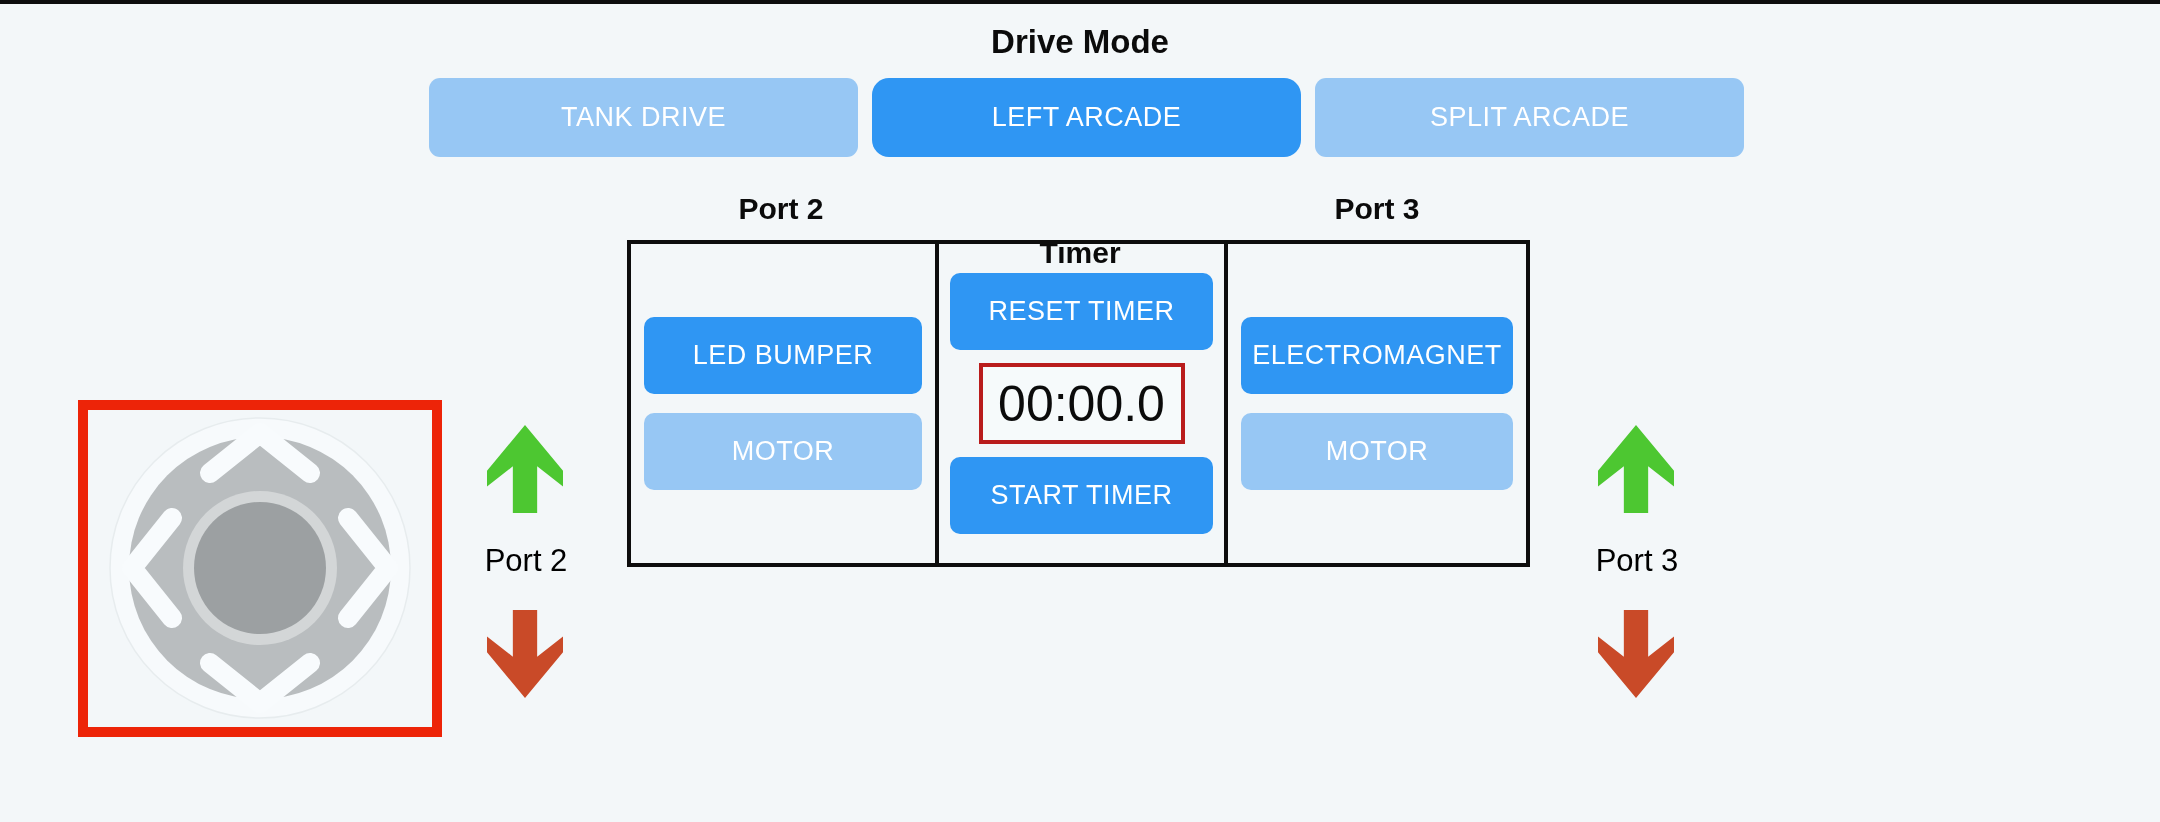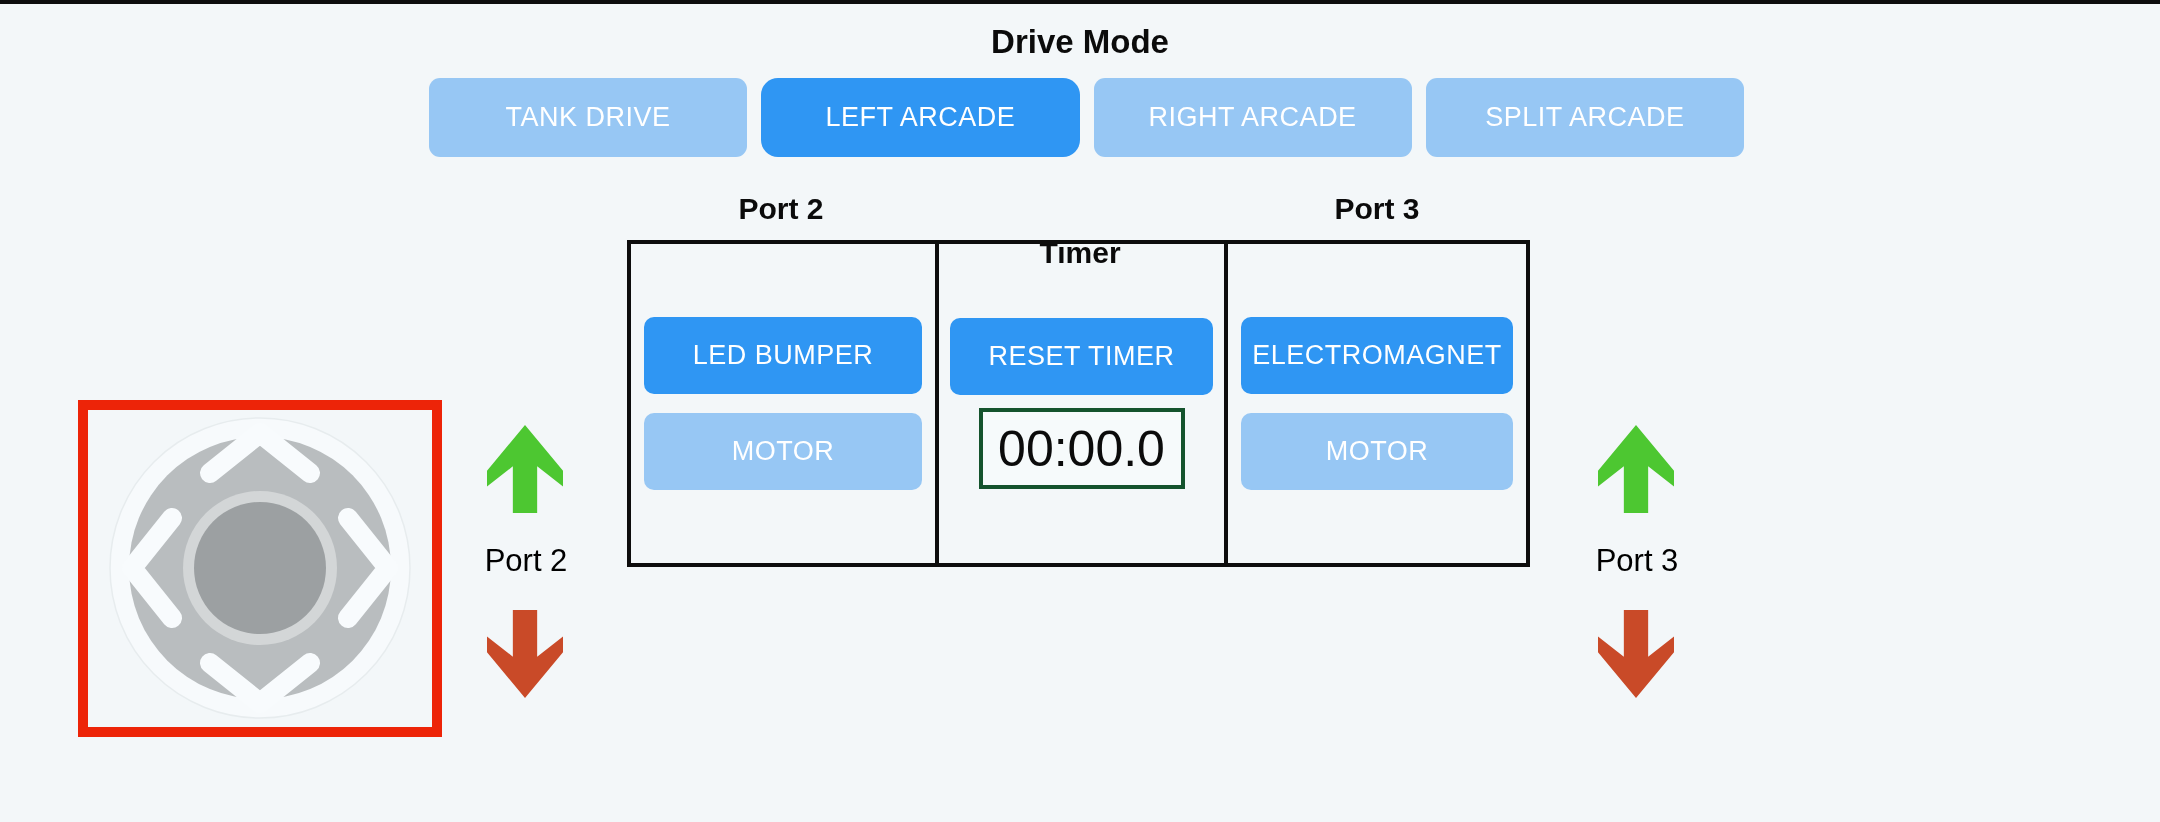--- a/index.html
+++ b/index.html
@@ -67,21 +67,21 @@
     height:77px;border:none;border-radius:10px;
     background:var(--accent-blue);color:#ffffff;
     font-family:"Liberation Sans", sans-serif;
     font-size:27px;letter-spacing:0.5px;
     display:flex;align-items:center;justify-content:center;
     cursor:pointer;
   }
   .cell-btn.inactive{background:var(--light-blue);}
   .timer-display{
     align-self:center;width:206px;height:81px;
-    border:4px solid #14532d;background:#f6fafb;
+    border:4px solid #b91c1c;background:#f6fafb;
     display:flex;align-items:center;justify-content:center;
     font-size:50px;color:var(--text-dark);
   }
   
   .joystick-frame{
     position:absolute;left:78px;top:400px;width:364px;height:337px;
     border:10px solid var(--frame-red);
   }
   
   .dir-arrow{position:absolute;width:76px;height:88px;}
@@ -100,36 +100,36 @@
 </head>
 <body>
 
 <div class="top-bar"></div>
 
 <div class="page-title">Drive Mode</div>
 
 <div class="drive-row">
   <button class="drive-btn">TANK DRIVE</button>
   <button class="drive-btn active">LEFT ARCADE</button>
-  <button class="drive-btn">RIGHT ARCADE</button>
   <button class="drive-btn">SPLIT ARCADE</button>
 </div>
 
 <div class="col-header h1">Port 2</div>
 <div class="col-header h2">Timer</div>
 <div class="col-header h3">Port 3</div>
 
 <div class="panel">
   <div class="cell cell-port2">
     <button class="cell-btn">LED BUMPER</button>
     <button class="cell-btn inactive">MOTOR</button>
   </div>
   <div class="cell cell-timer">
     <button class="cell-btn">RESET TIMER</button>
     <div class="timer-display">00:00.0</div>
+    <button class="cell-btn">START TIMER</button>
   </div>
   <div class="cell cell-port3">
     <button class="cell-btn">ELECTROMAGNET</button>
     <button class="cell-btn inactive">MOTOR</button>
   </div>
 </div>
 
 <div class="joystick-frame">
   <svg width="344" height="317" viewBox="0 0 344 317">
     <circle cx="172" cy="158" r="150" fill="#f7fafc" stroke="#e7ecee" stroke-width="1.5"></circle>

